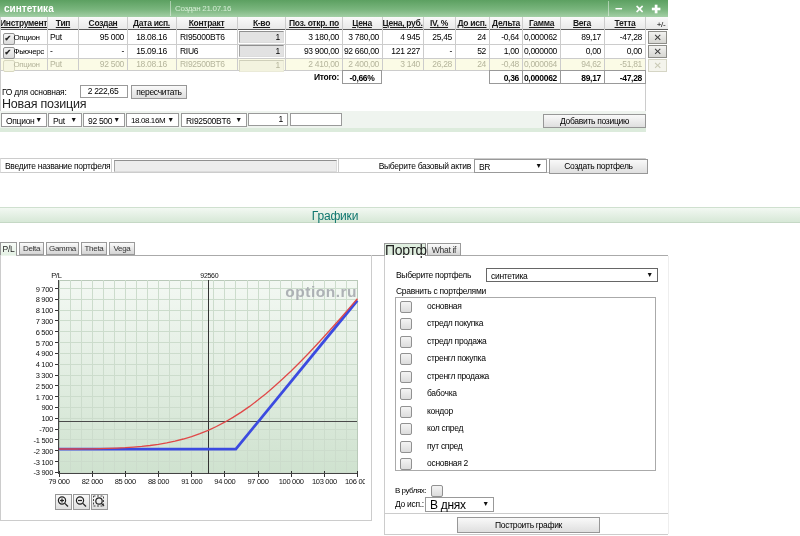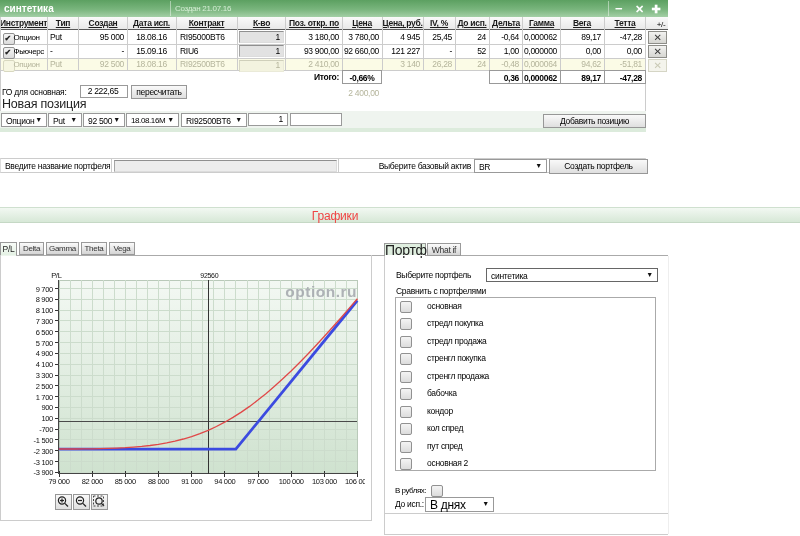--- a/index.html
+++ b/index.html
@@ -120,21 +120,21 @@
 
 <div class="cb" style="left:3px;top:60px;background:#f6f6e2;border-color:#d8d8c0;"></div>
 <div class="cell pale" style="left:13.5px;top:60px;font-size:8px;letter-spacing:-0.4px;">Опцион</div>
 <div class="cell pale" style="left:50px;top:59px;">Put</div>
 <div class="cell pale r" style="left:79px;top:59px;width:45px;">92 500</div>
 <div class="cell pale c" style="left:127px;top:59px;width:49px;">18.08.16</div>
 <div class="cell pale" style="left:180px;top:59px;">RI92500BT6</div>
 <div class="ab" style="left:239px;top:60px;width:43px;height:10px;background:#f3f3df;border-top:1px solid #cfcfba;border-left:1px solid #d8d8c4;border-right:1px solid #eaead8;border-bottom:1px solid #eaead8;"></div>
     <div class="cell pale r" style="left:239px;top:60px;width:41px;">1</div>
 <div class="cell pale r" style="left:286px;top:59px;width:53px;">2 410,00</div>
-<div class="cell pale r" style="left:342px;top:59px;width:37px;margin-top:29px;">2 400,00</div>
+<div class="cell pale r" style="left:342px;top:59px;width:37px;">2 400,00</div>
 <div class="cell pale r" style="left:382px;top:59px;width:38px;">3 140</div>
 <div class="cell pale r" style="left:423px;top:59px;width:29px;">26,28</div>
 <div class="cell pale r" style="left:455px;top:59px;width:31px;">24</div>
 <div class="cell pale r" style="left:489px;top:59px;width:30px;">-0,48</div>
 <div class="cell pale r" style="left:523px;top:59px;width:34px;">0,000064</div>
 <div class="cell pale r" style="left:560px;top:59px;width:41px;">94,62</div>
 <div class="cell pale r" style="left:604px;top:59px;width:38px;">-51,81</div>
 <div class="xbtn" style="top:59px;background:#f4f4ec;border-color:#d5d5c5;color:#c9c9b4;">✕</div>
 
 <div class="cell b r" style="left:286px;top:72px;width:53px;">Итого:</div>
@@ -189,21 +189,21 @@
 <div class="cell" style="left:5px;top:161px;">Введите название портфеля</div>
 <div class="sunk" style="left:114px;top:160px;width:221px;height:10px;background:#ececec;"></div>
 <div class="cell r" style="left:340px;top:161px;width:131px;">Выберите базовый актив</div>
 <div class="sel" style="left:474px;top:159px;width:71px;height:12px;">
       <span class="tx">BR</span>
       <span class="ar">▼</span>
     </div>
 <div class="btn" style="left:549px;top:159px;width:97px;height:13px;font-size:8.5px;line-height:13px;">Создать портфель</div>
 
 <div class="ab" style="left:0;top:207px;width:800px;height:16px;background:linear-gradient(#f2f8f2,#d7e8d7);border-top:1px solid #cfe0cf;border-bottom:1px solid #c5d8c5;box-sizing:border-box;"></div>
-<div class="ab" style="left:285px;top:209px;width:100px;text-align:center;font-size:12px;letter-spacing:-0.2px;color:#ef4444;">Графики</div>
+<div class="ab" style="left:285px;top:209px;width:100px;text-align:center;font-size:12px;letter-spacing:-0.2px;color:#0f766e;">Графики</div>
 
 <div class="ab" style="left:0px;top:242px;width:17px;height:13px;background:linear-gradient(#f8fcf8,#e4f1e4);border:1px solid #9a9a9a;border-bottom:none;box-sizing:border-box;text-align:center;font-size:8.5px;color:#222;line-height:13px;">P/L</div>
 <div class="ab" style="left:19px;top:242px;width:25px;height:13px;background:linear-gradient(#fbfbfb,#d4d4d4);border:1px solid #9a9a9a;box-sizing:border-box;text-align:center;font-size:8px;color:#333;line-height:12px;">Delta</div>
 <div class="ab" style="left:46px;top:242px;width:33px;height:13px;background:linear-gradient(#fbfbfb,#d4d4d4);border:1px solid #9a9a9a;box-sizing:border-box;text-align:center;font-size:8px;color:#333;line-height:12px;">Gamma</div>
 <div class="ab" style="left:81px;top:242px;width:26px;height:13px;background:linear-gradient(#fbfbfb,#d4d4d4);border:1px solid #9a9a9a;box-sizing:border-box;text-align:center;font-size:8px;color:#333;line-height:12px;">Theta</div>
 <div class="ab" style="left:109px;top:242px;width:26px;height:13px;background:linear-gradient(#fbfbfb,#d4d4d4);border:1px solid #9a9a9a;box-sizing:border-box;text-align:center;font-size:8px;color:#333;line-height:12px;">Vega</div>
 
 <div class="hl" style="left:0;top:255px;width:668px;background:#aaa;"></div>
 <div class="ab" style="left:1px;top:255px;width:15px;height:1px;background:#eef6ee;"></div>
 
@@ -395,13 +395,14 @@
 <div class="cb" style="left:400px;top:458px;"></div>
     <div class="cell" style="left:427px;top:458px;">основная 2</div>
 
 <div class="cell" style="left:395px;top:486px;font-size:8px;letter-spacing:-0.5px;">В рублях:</div>
 <div class="cb" style="left:431px;top:485px;"></div>
 <div class="cell" style="left:395px;top:499px;">До исп.:</div>
 <div class="sel" style="left:425px;top:497px;width:67px;height:13px;">
       <span class="tx" style="font-size:12px;top:0px;">В днях</span>
       <span class="ar" style="top:2px;">▼</span>
     </div>
+<div class="btn" style="left:457px;top:517px;width:141px;height:14px;font-size:8.5px;line-height:14px;">Построить график</div>
 
 </div>
 </body></html>

